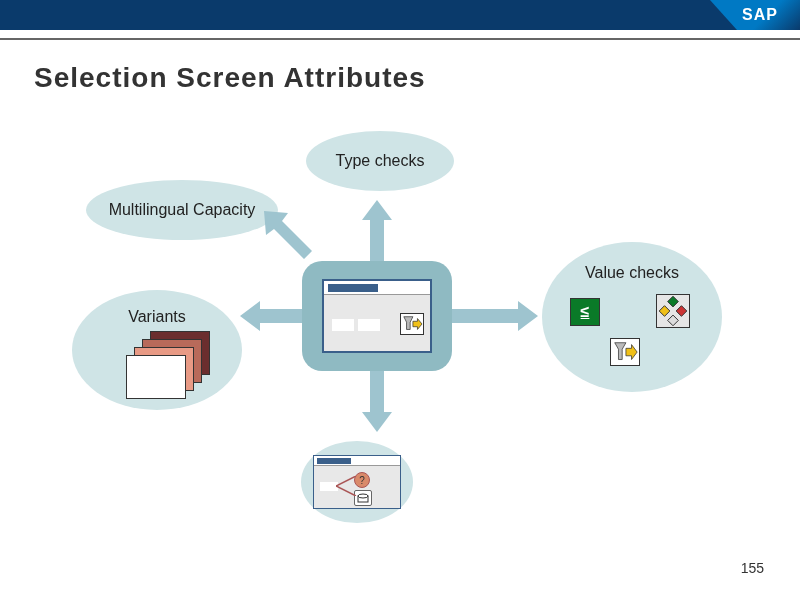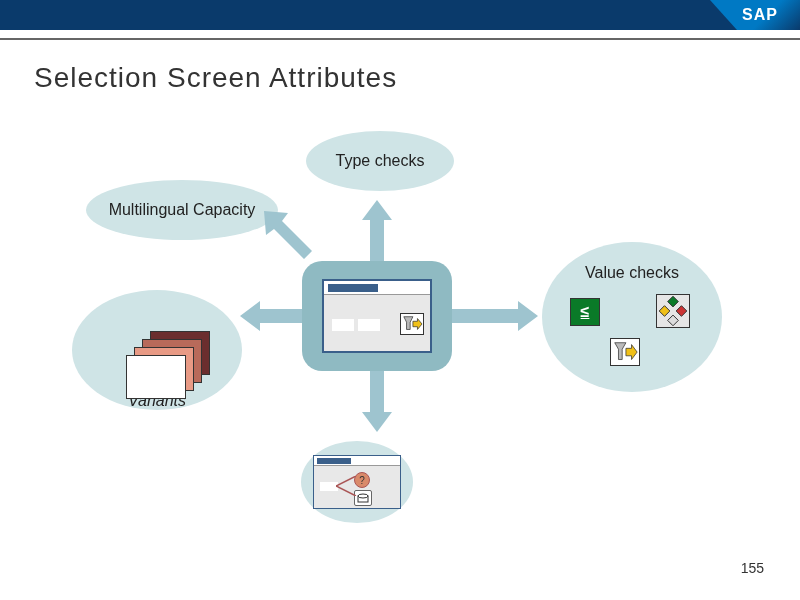--- a/index.html
+++ b/index.html
@@ -1,21 +1,21 @@
 <!DOCTYPE html>
 <html><head>
 <meta charset="utf-8">
 <style>
   * { box-sizing: border-box; margin: 0; padding: 0; }
   body { width: 800px; height: 600px; font-family: Arial, sans-serif; background: #fff; position: relative; overflow: hidden; }
   .header-bar { width: 100%; height: 30px; background: #0a3a6b; position: relative; }
   .sap-logo { position: absolute; right: 0; top: 0; width: 90px; height: 30px; background: linear-gradient(135deg, #0079c4 0%, #0079c4 60%, #0a3a6b 100%); clip-path: polygon(0 0, 100% 0, 100% 100%, 30% 100%); display: flex; align-items: center; justify-content: center; }
   .sap-text { color: #fff; font-weight: bold; font-size: 16px; letter-spacing: 1px; margin-left: 10px; }
   .thin-rule { width: 100%; height: 2px; background: #666; margin-top: 8px; }
-  .title { font-size: 28px; font-weight: 400; color: #333; margin: 22px 0 0 34px; letter-spacing: 1px; }
+  .title { font-size: 28px; font-weight: 700; color: #333; margin: 22px 0 0 34px; letter-spacing: 1px; }
   .canvas { position: absolute; top: 0; left: 0; width: 800px; height: 600px; }
   .bubble { position: absolute; background: #cfe4e6; border-radius: 50%; display: flex; align-items: center; justify-content: center; text-align: center; font-size: 16px; color: #222; }
   .center-box { position: absolute; left: 302px; top: 261px; width: 150px; height: 110px; background: #8fbac2; border-radius: 20px; display: flex; align-items: center; justify-content: center; }
   .center-inner { width: 110px; height: 74px; background: #e8e8e8; border: 2px solid #3a5f8a; position: relative; }
   .center-inner .titlebar { position: absolute; top: 0; left: 0; right: 0; height: 14px; background: #fff; border-bottom: 1px solid #999; }
   .center-inner .titlebar::before { content: ''; position: absolute; left: 4px; top: 3px; width: 50px; height: 8px; background: #3a5f8a; }
   .center-inner .field1 { position: absolute; left: 8px; top: 38px; width: 22px; height: 12px; background: #fff; }
   .center-inner .field2 { position: absolute; left: 34px; top: 38px; width: 22px; height: 12px; background: #fff; }
   .center-inner .filter-icon { position: absolute; right: 6px; top: 32px; width: 24px; height: 22px; background: #fff; border: 1px solid #333; }
   .filter-icon svg { width: 100%; height: 100%; }
@@ -63,21 +63,21 @@
 <h1 class="title">Selection Screen Attributes</h1>
 
 <div class="canvas">
 
   <div class="bubble" style="left:306px; top:131px; width:148px; height:60px;">
     <span>Type checks</span>
   </div>
   <div class="bubble" style="left:86px; top:180px; width:192px; height:60px;">
     <span>Multilingual Capacity</span>
   </div>
-  <div class="bubble" style="left:72px; top:290px; width:170px; height:120px; align-items:flex-end; padding-top:18px;font-style:italic;">
+  <div class="bubble" style="left:72px; top:290px; width:170px; height:120px; align-items:flex-start; padding-top:18px;">
     <span>Variants</span>
   </div>
   <div class="bubble" style="left:542px; top:242px; width:180px; height:150px; align-items:flex-start; padding-top:22px;">
     <span>Value checks</span>
   </div>
 
   <div class="arrow up">
     <svg viewBox="0 0 30 62">
         <polygon class="arrow-shape" points="15,0 30,20 22,20 22,62 8,62 8,20 0,20"></polygon>
       </svg>

